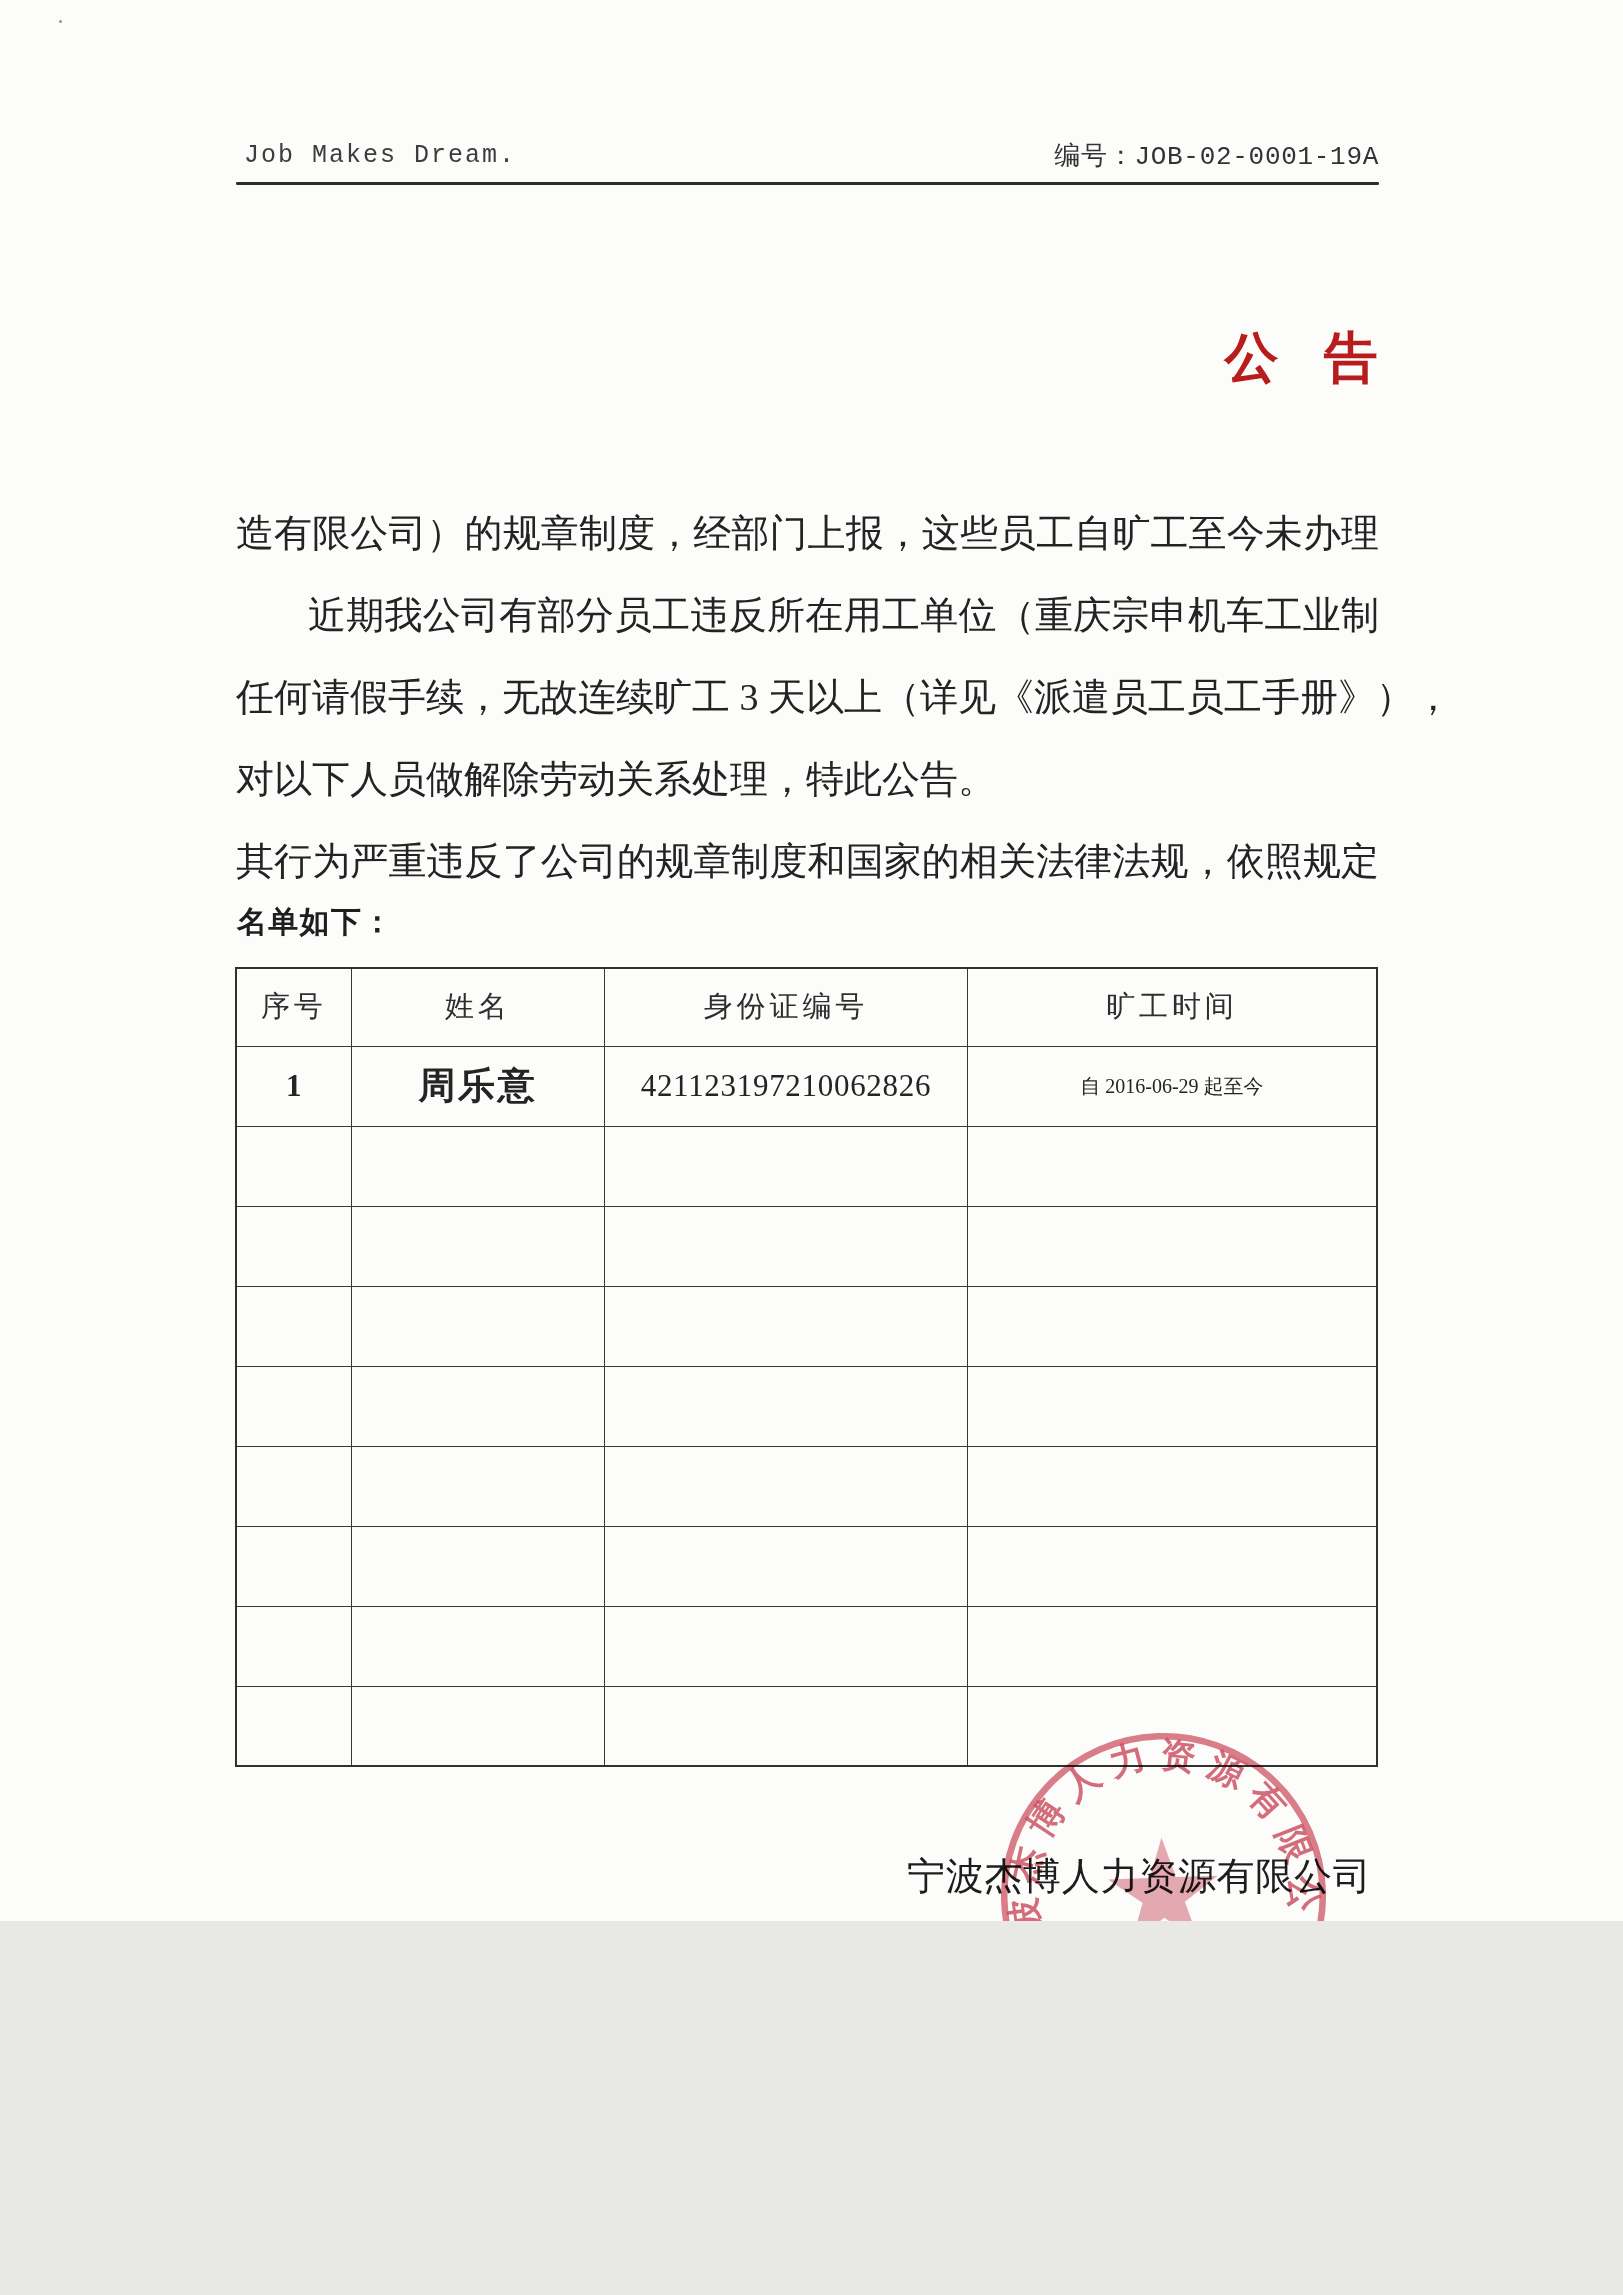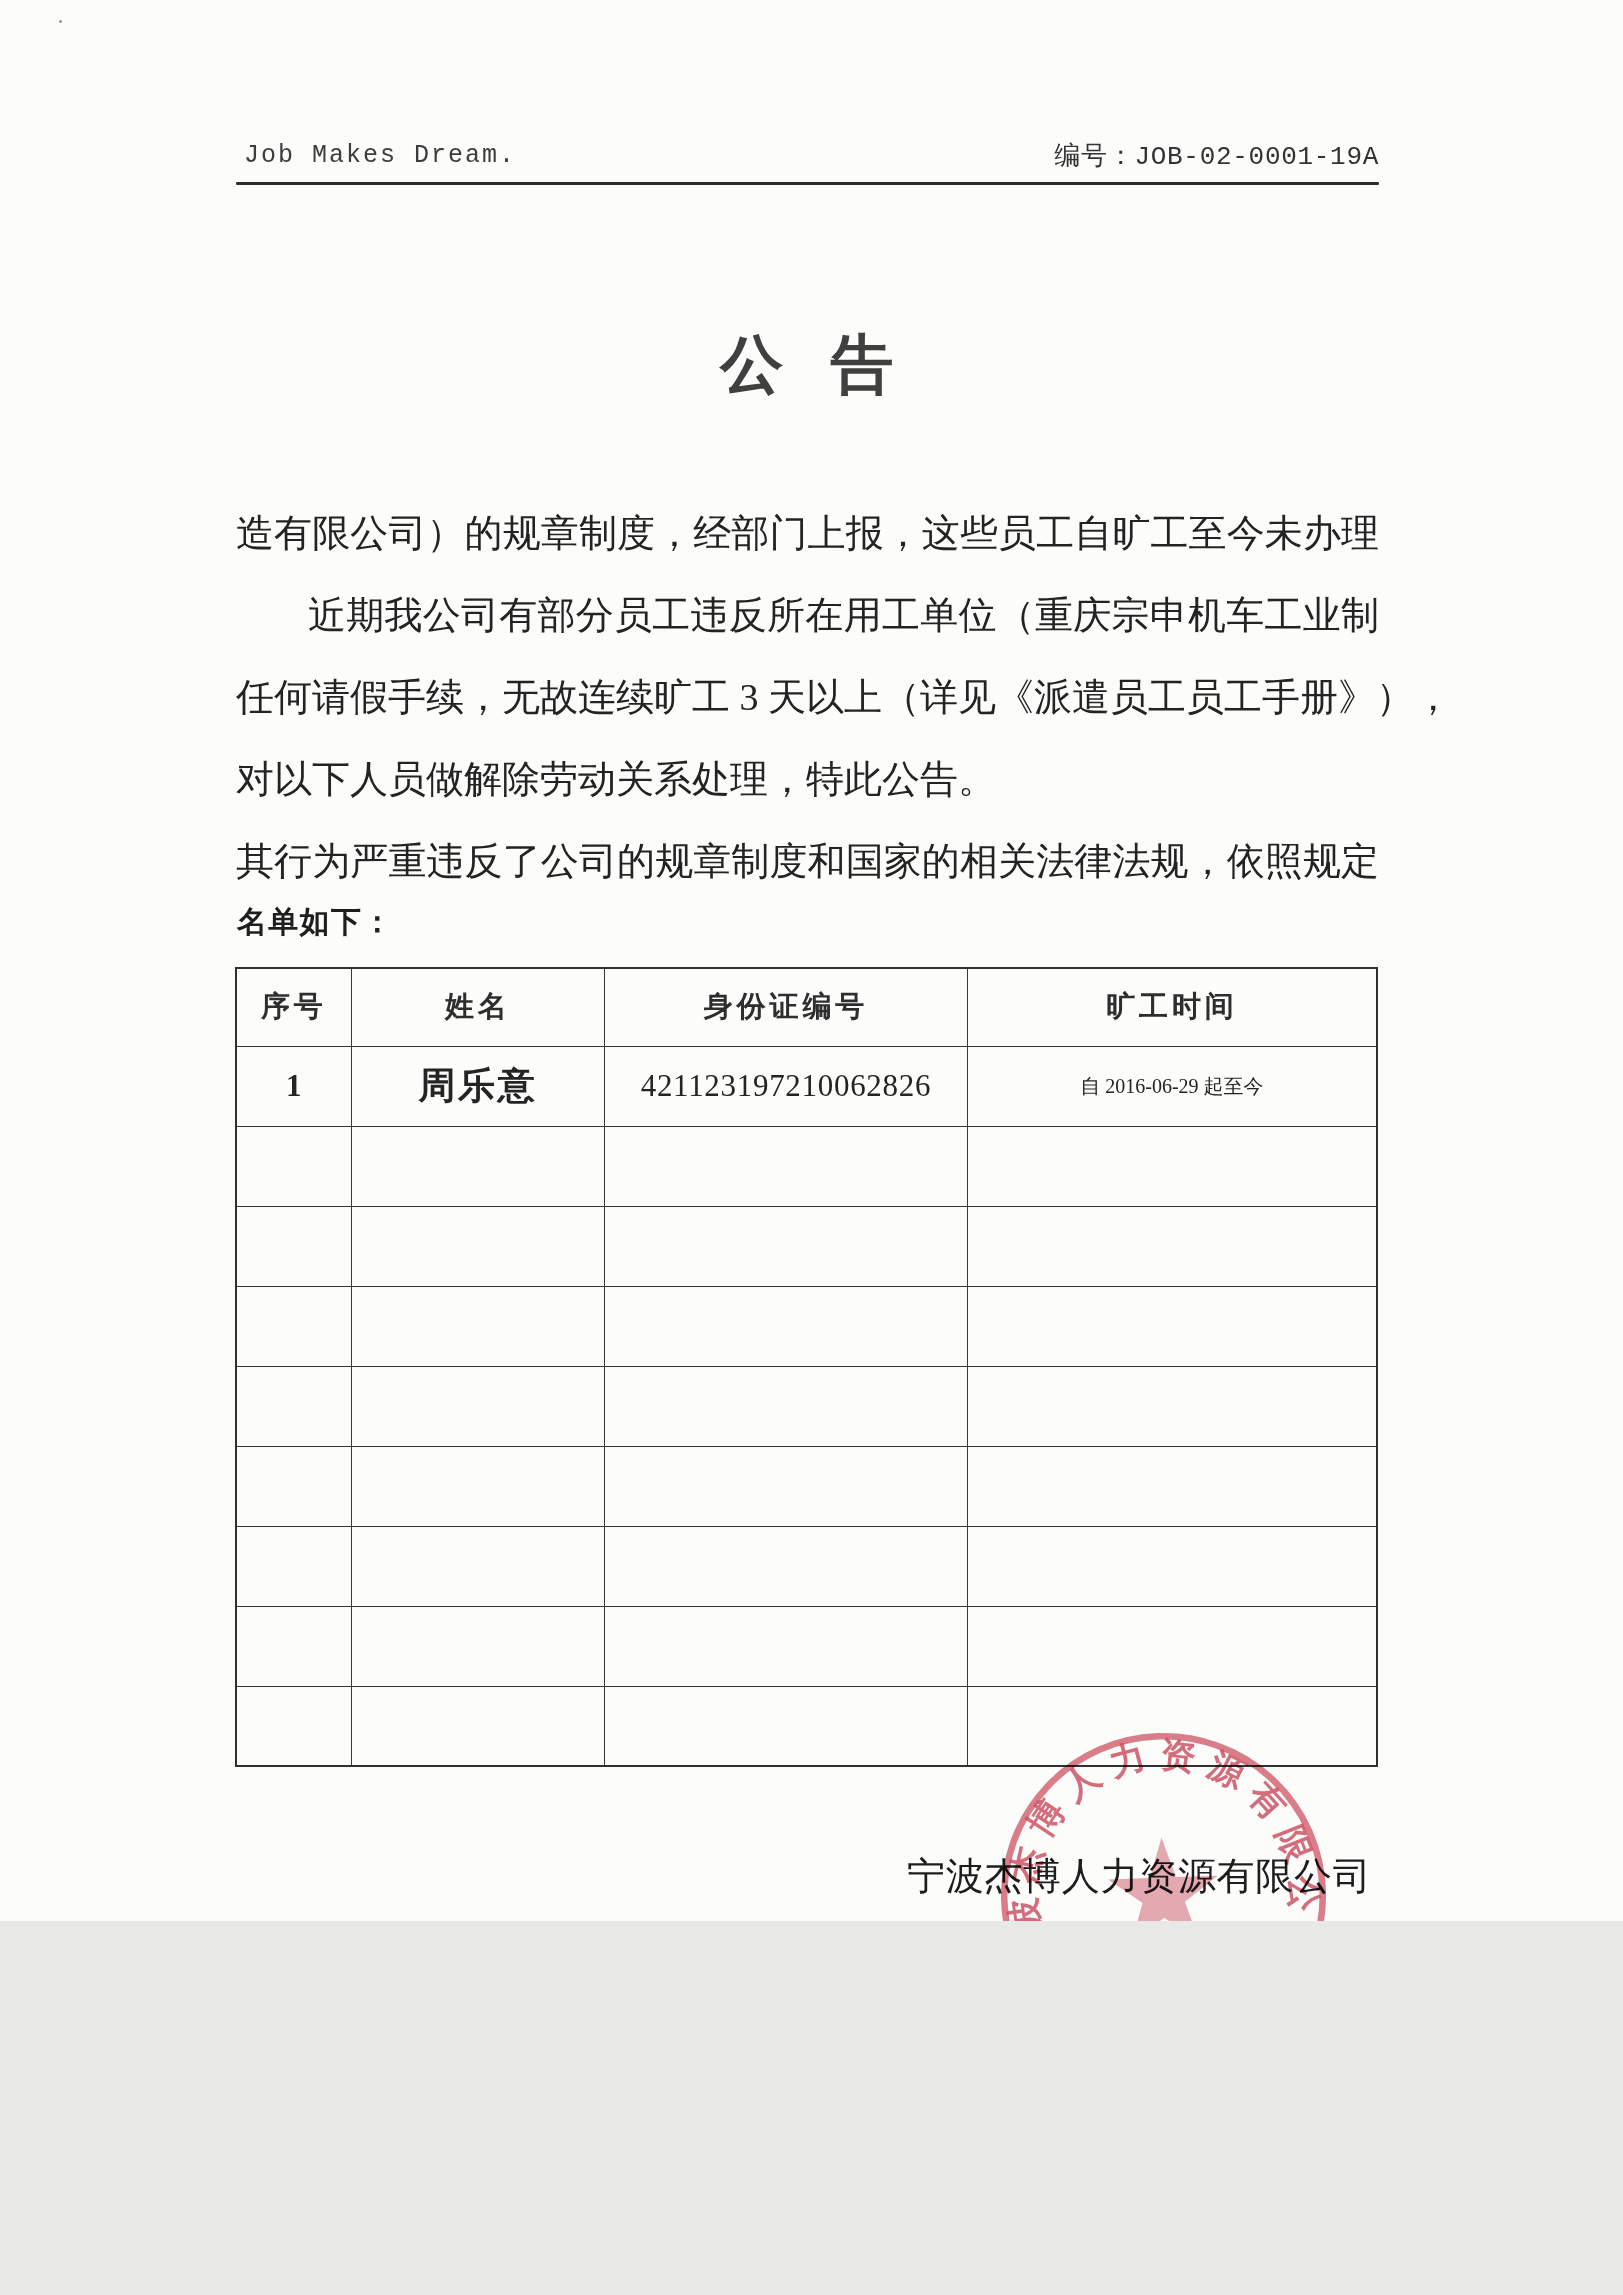--- a/index.html
+++ b/index.html
@@ -24,23 +24,23 @@
     font-family:"Liberation Mono","DejaVu Sans Mono",monospace;
     font-size:26px;letter-spacing:0.7px;color:#333;white-space:nowrap;
   }
   .head-rule{
     position:absolute;left:236px;top:182px;width:1143px;height:3.3px;
     background:#2c2c2c;border-radius:1.3px;
   }
   
   .doc-title{
     position:absolute;left:236px;top:322px;width:1143px;
-    margin:0;text-align:center;
-    font-size:63px;font-weight:700;word-spacing:29px;letter-spacing:1.3px;
-    color:#404040;
+    margin:0;text-align:right;
+    font-size:54px;font-weight:700;word-spacing:29px;letter-spacing:1.3px;
+    color:#b91c1c;
   }
   
   .body-text{
     position:absolute;left:236px;top:492px;width:1143px;
     font-size:38px;line-height:82px;color:#232323;
   }
   .body-line{text-align:justify;text-align-last:justify;white-space:nowrap;}
   .body-line.first{text-indent:72px;}
   .body-line.last{text-align-last:left;white-space:normal;}
   .list-label{
@@ -54,21 +54,21 @@
     font-size:30px;color:#242424;
   }
   .roster th,.roster td{
     border:1.6px solid #383838;
     text-align:center;vertical-align:middle;
     padding:0;overflow:hidden;
   }
   .roster{border:2.6px solid #303030;}
   .roster thead tr{height:78px;}
   .roster tbody tr{height:80px;}
-  .roster th{font-weight:700;font-size:29px;letter-spacing:3.9px;color:#2e2e2e;}
+  .roster th{font-weight:400;font-size:29px;letter-spacing:3.9px;color:#2e2e2e;}
   .cell-no{font-weight:600;font-size:31px;}
   .cell-name{font-weight:700;font-size:37px;letter-spacing:2.6px;}
   .cell-id{font-weight:400;font-size:31px;letter-spacing:0.7px;font-stretch:condensed;}
   .cell-time{font-weight:400;font-size:20px;}
   
   .sign-company{
     position:absolute;left:907px;top:1851px;width:471px;
     font-size:38px;font-weight:500;letter-spacing:0.7px;color:#1d1d1d;
     white-space:nowrap;z-index:3;mix-blend-mode:multiply;
   }

